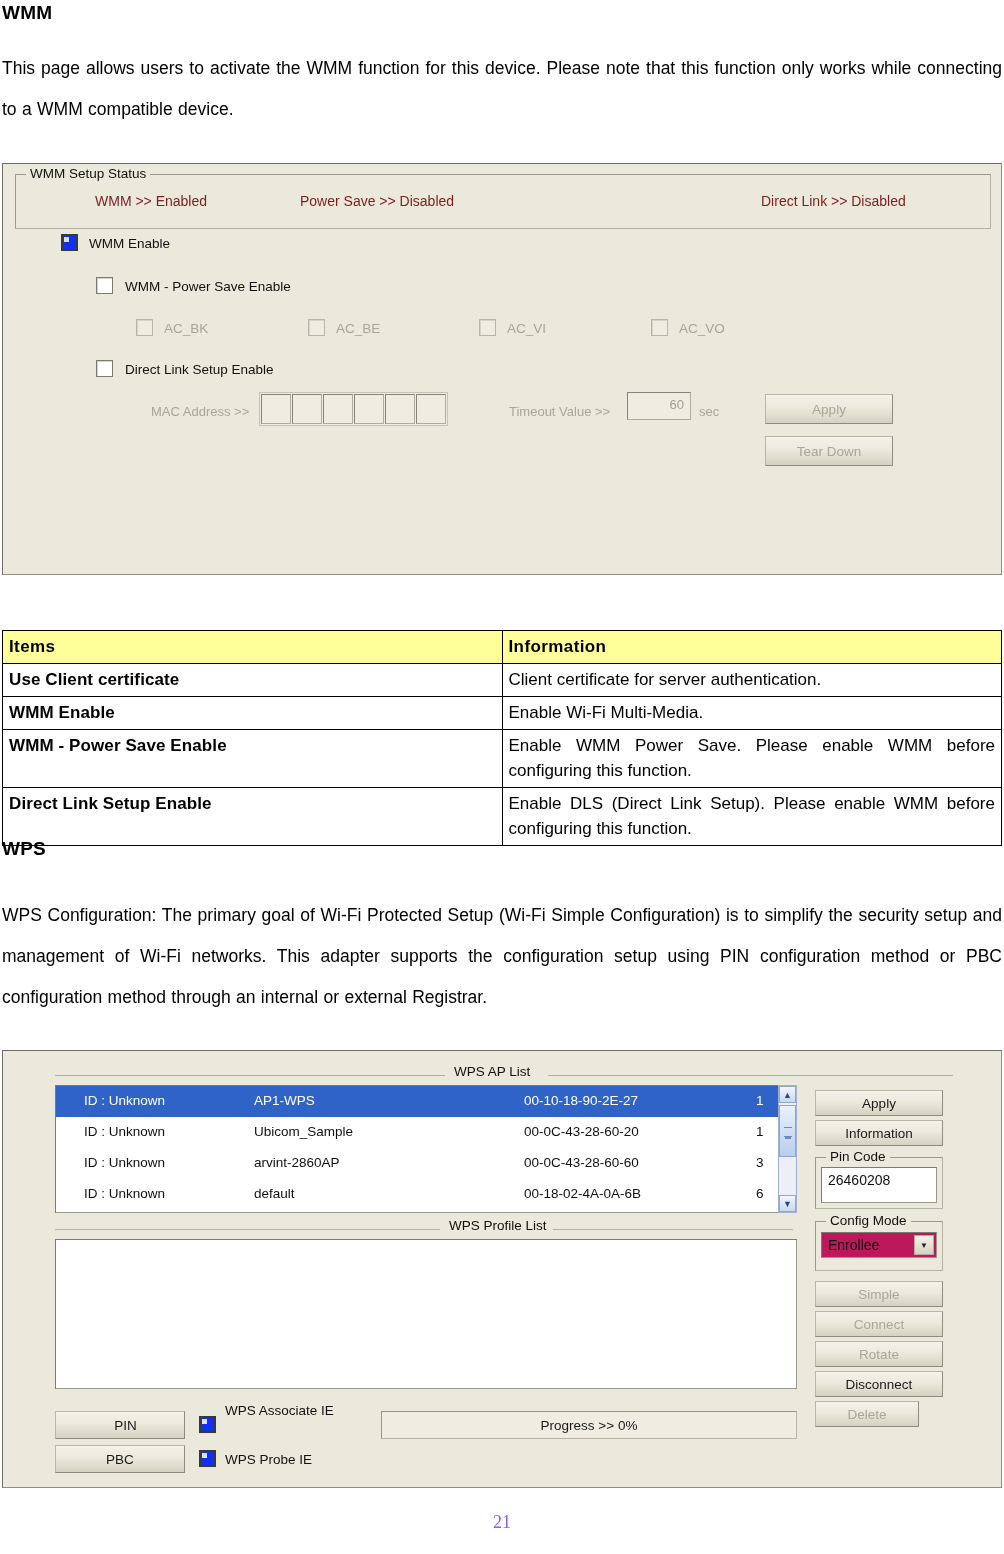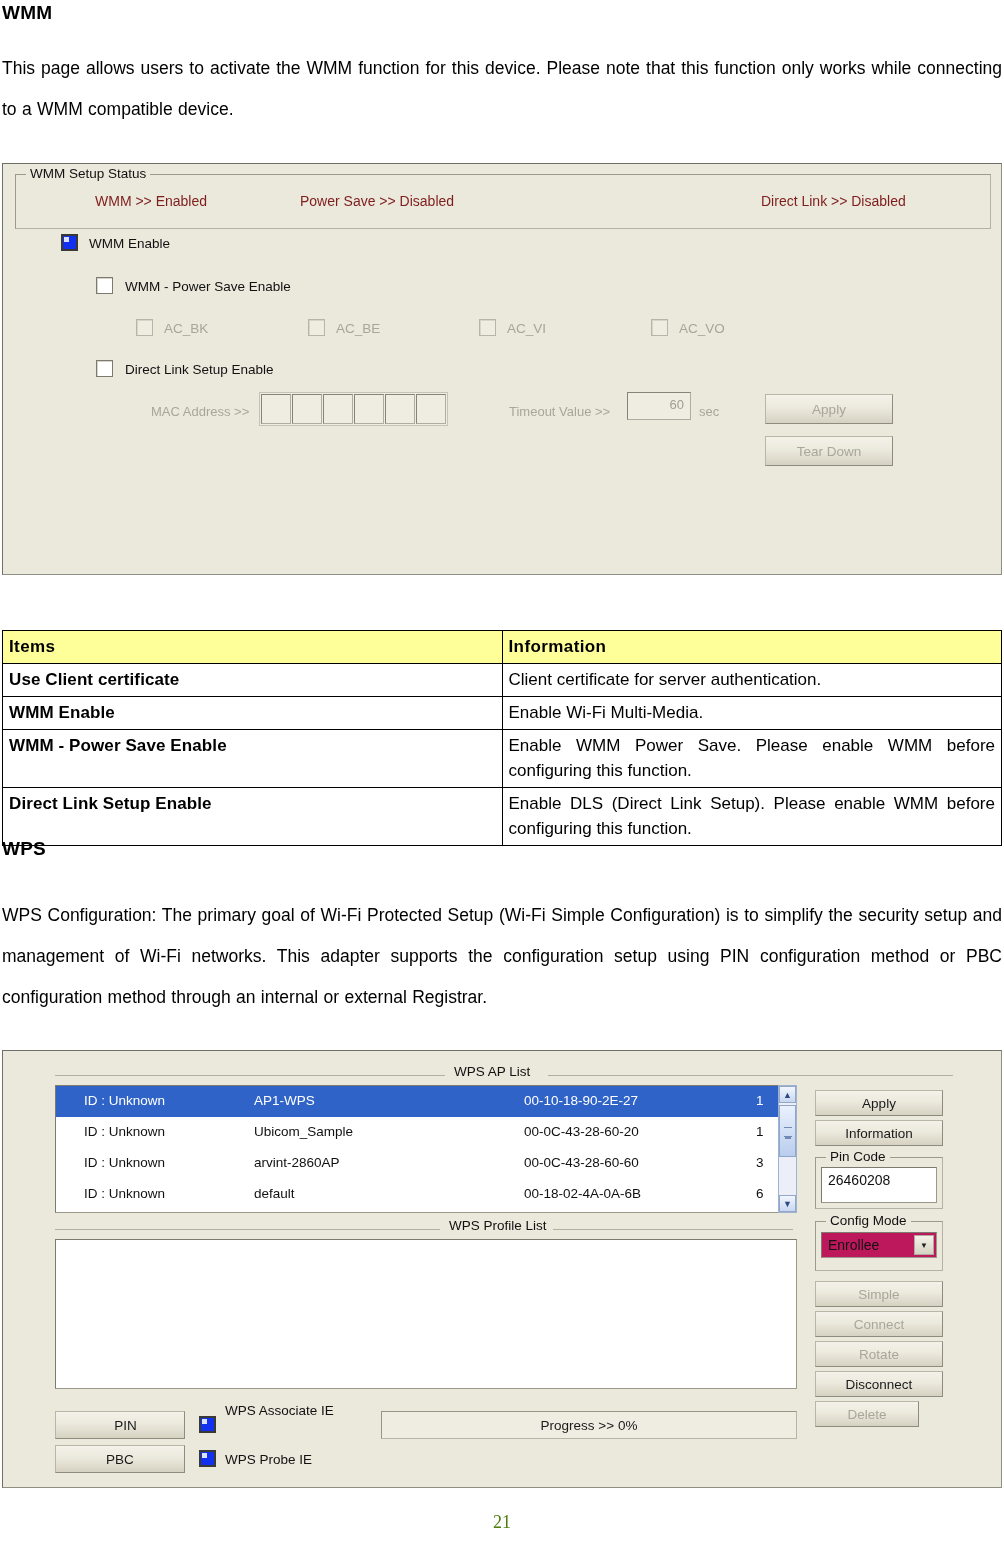--- a/index.html
+++ b/index.html
@@ -291,21 +291,21 @@
   }
   .statusfield.center { justify-content: center; }
   .statusfield.left { padding-left: 4px; }
 
   .pagenum {
     position: absolute;
     left: 0; right: 0;
     text-align: center;
     font-family: "Liberation Serif", serif;
     font-size: 18px;
-    color: #4d7c0f;
+    color: #8b5cf6;
   }
 </style>
 </head>
 <body>
 
 <h2 class="heading" style="position:absolute;left:2px;top:2px;">WMM</h2>
 
 <p class="para" style="position:absolute;left:2px;top:48px;width:1000px;">This page allows users to activate the WMM function for this device. Please note that this function only works while connecting to a WMM compatible device.</p>
 
 <div class="app-panel" style="position:absolute;left:2px;top:163px;width:1000px;height:412px;">

